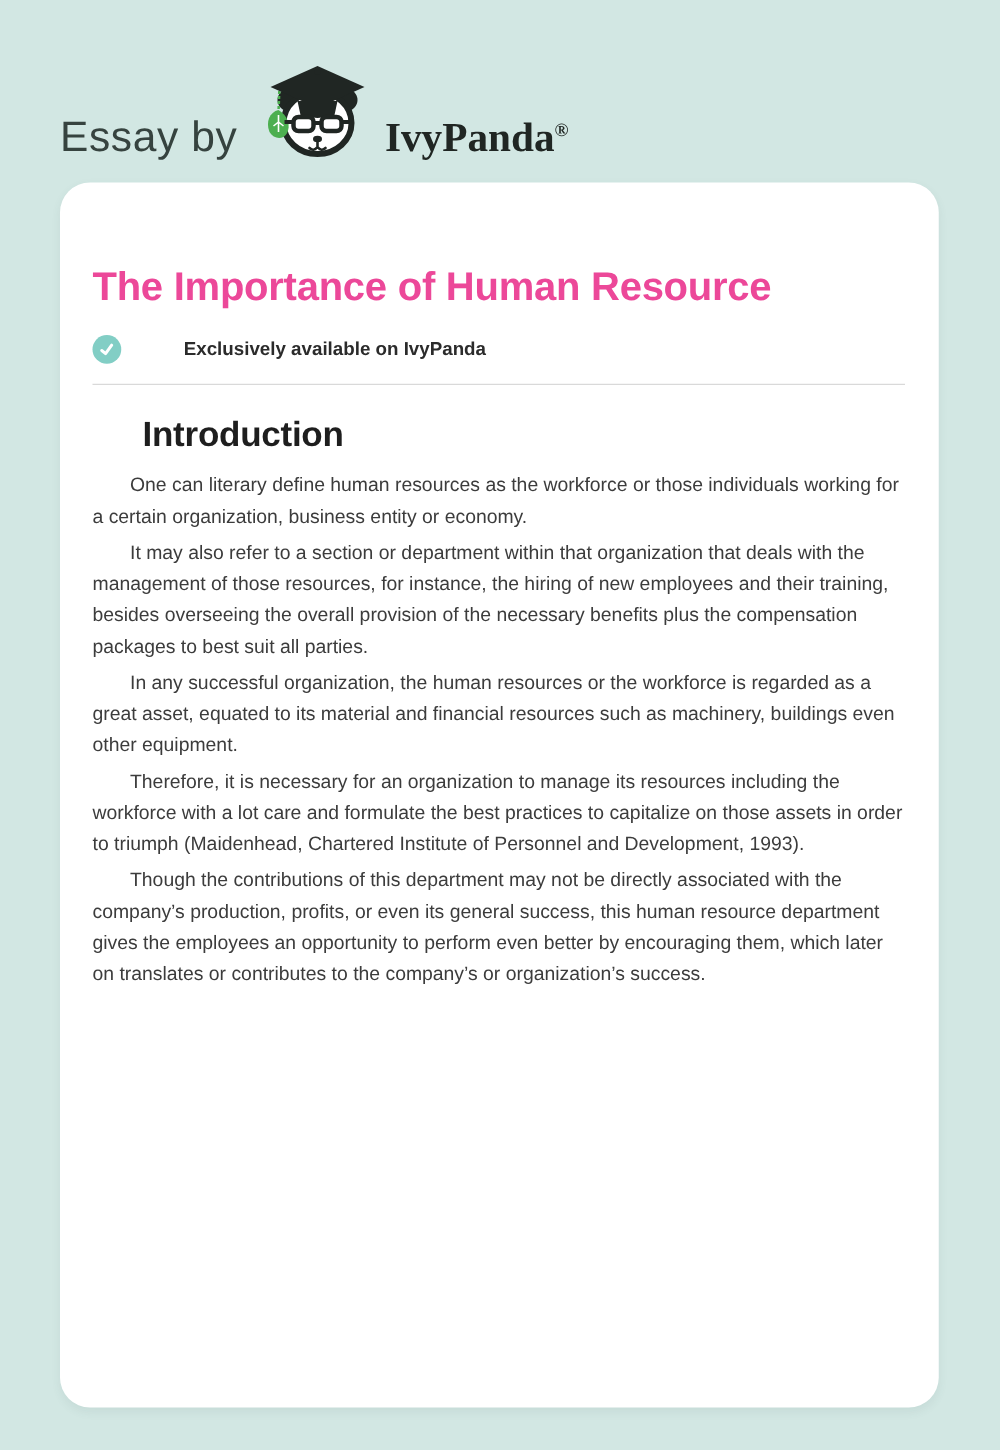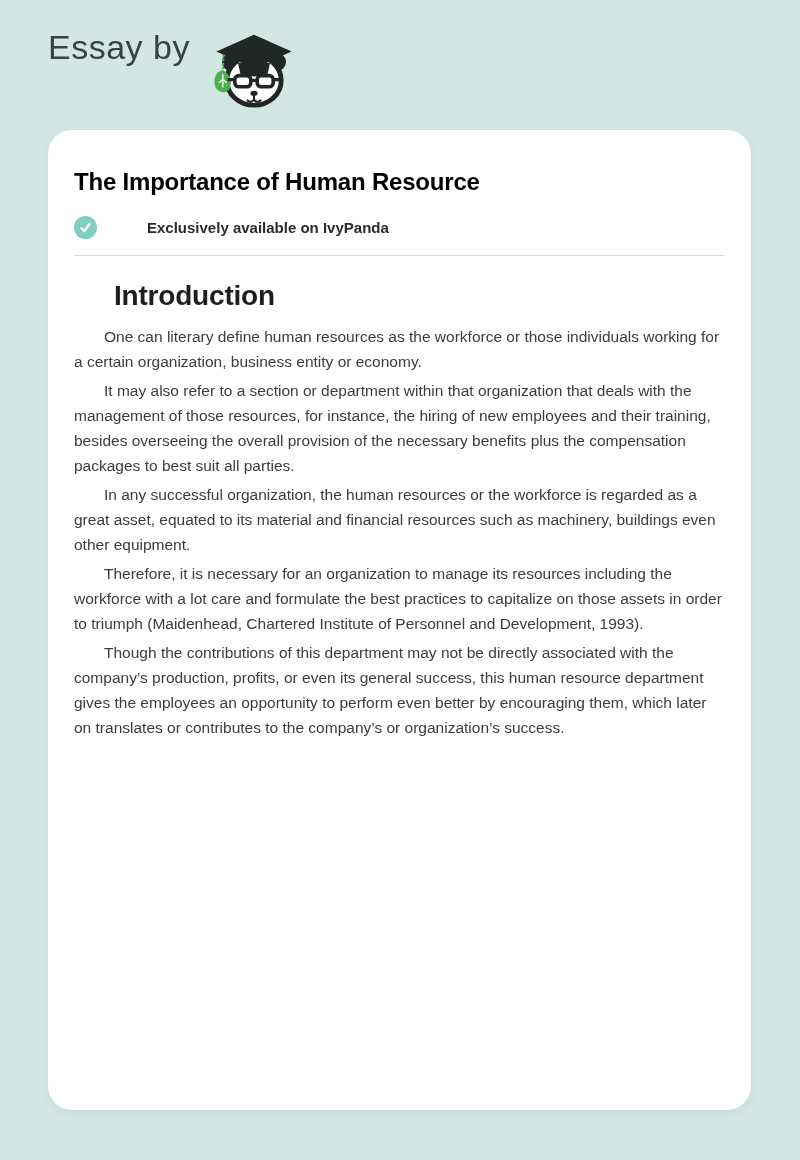--- a/index.html
+++ b/index.html
@@ -6,23 +6,24 @@
   html, body { width: 800px; }
   body {
     background: #d2e7e3;
     font-family: "Liberation Sans", "DejaVu Sans", sans-serif;
     width: 800px;
     height: 1160px;
     overflow: hidden;
   }
   .header {
     display: flex;
-    align-items: flex-start;
+    align-items: flex-end;
     padding: 28px 0 0 48px;
     height: 114px;
+    margin-top: 16px;
   }
   .essay-by {
     font-size: 34px;
     color: #36433f;
     letter-spacing: 0.5px;
     margin-right: 16px;
   }
   .logo-svg { width: 96px; height: 84px; display: block; }
   .brand {
     font-family: "Liberation Serif", "DejaVu Serif", serif;
@@ -39,26 +40,27 @@
   }
   .card {
     background: #ffffff;
     border-radius: 24px;
     margin: 16px 49px 48px 48px;
     padding: 38px 27px 110px 26px;
     min-height: 980px;
     box-shadow: 0 3px 8px rgba(60, 90, 85, 0.08);
   }
   .card h1 {
-    font-size: 24px;
+    font-size: 32px;
     line-height: 1.15;
-    color: #000000;
+    color: #ec4899;
     font-weight: bold;
     margin-bottom: 20px;
     letter-spacing: -0.2px;
+    margin-top: 27px;
   }
   .badge-row {
     display: flex;
     align-items: center;
     margin-bottom: 16px;
     gap: 41px;
   }
   .badge-circle {
     width: 23px;
     height: 23px;
@@ -122,20 +124,21 @@
       <rect x="36" y="57" width="20" height="14" rx="5" fill="#ffffff" stroke="#202623" stroke-width="4.5"></rect>
       <rect x="64" y="57" width="20" height="14" rx="5" fill="#ffffff" stroke="#202623" stroke-width="4.5"></rect>
       <path d="M56 63 L64 63" stroke="#202623" stroke-width="4"></path>
       <path d="M27 62 L36 62 M84 62 L93 62" stroke="#202623" stroke-width="4"></path>
 
       <ellipse cx="60" cy="79" rx="4.5" ry="3.2" fill="#202623"></ellipse>
       <path d="M60 82 L60 86 M52 88 Q56 92 60 87 Q64 92 68 88" stroke="#202623" stroke-width="2.6" fill="none" stroke-linecap="round"></path>
     </svg>
   </span>
 
+  <span class="brand"><span>IvyPanda</span><sup>®</sup></span>
 </div>
 
 <div class="card">
   <h1>The Importance of Human Resource</h1>
 
   <div class="badge-row">
     <span class="badge-circle">
       <svg viewBox="0 0 14 14" aria-hidden="true">
         <path d="M2.5 7.5 L5.5 10.5 L11.5 3.8" stroke="#ffffff" stroke-width="2.6" fill="none" stroke-linecap="round" stroke-linejoin="round"></path>
       </svg>

